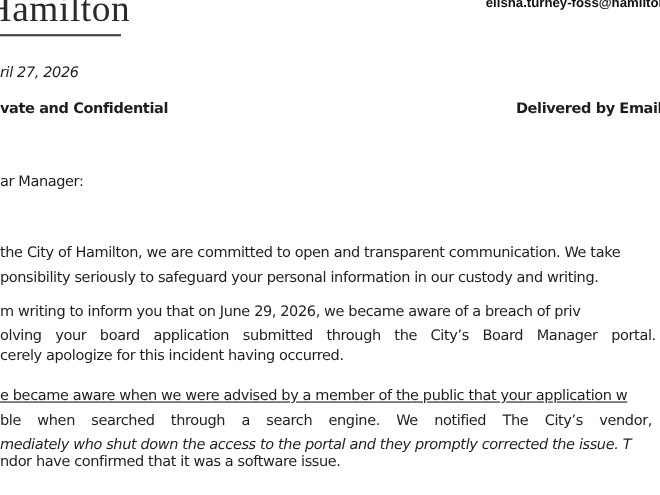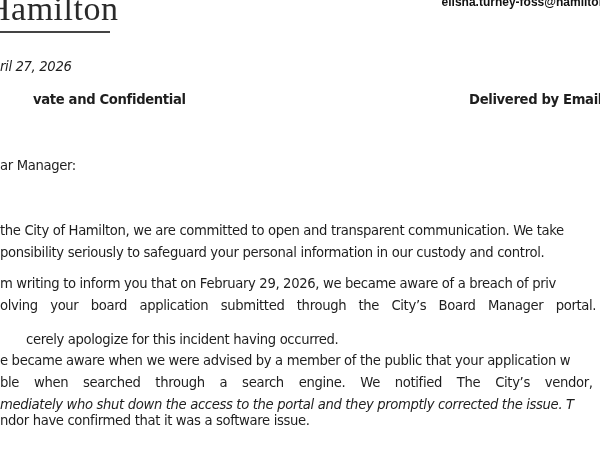--- a/index.html
+++ b/index.html
@@ -2,49 +2,49 @@
 <html><head>
 <meta charset="utf-8">
 <style>
   html, body { margin:0; padding:0; }
   body { width:600px; height:450px; overflow:hidden; background:#ffffff; position:relative; color:#1a1a1a; font-family:"Liberation Sans", sans-serif; }
   .abs { position:absolute; white-space:nowrap; }
   .logo { left:-14px; top:-10px; font-family:"Liberation Serif", serif; font-size:34px; color:#2a2a2a; letter-spacing:0.5px; }
   .logo-rule { position:absolute; left:0; top:31px; width:110px; height:2px; background:#444; }
   .email { right:-6px; top:-5px; font-size:12px; font-weight:bold; color:#111; font-family:"Liberation Sans", sans-serif; }
   .body-text { font-family:"DejaVu Sans", sans-serif; font-size:13.2px; color:#1e1e1e; letter-spacing:-0.35px; }
-  .bold { font-weight:bold;margin-left:33px; }
+  .bold { font-weight:bold; }
   .line { position:absolute; left:0; white-space:nowrap; }
   .justify { word-spacing:5px; }
 </style>
 </head>
 <body>
 
 <div>
   <div class="abs logo">Hamilton</div>
   <div class="logo-rule"></div>
   <div class="abs email">elisha.turney-foss@hamilton</div>
 </div>
 
 <div class="body-text">
   <div class="line" style="top:59px;font-style:italic;">ril 27, 2026</div>
   <div class="line bold" style="top:92px;">vate and Confidential</div>
   <div class="line bold" style="top:92px; left:auto; right:-2px;">Delivered by Email</div>
   <div class="line" style="top:158px;">ar Manager:</div>
 
   <div>
     <div class="line" style="top:223px;">the City of Hamilton, we are committed to open and transparent communication. We take</div>
-    <div class="line" style="top:245px;">ponsibility seriously to safeguard your personal information in our custody and control.</div>
+    <div class="line" style="top:245px;">ponsibility seriously to safeguard your personal information in our custody and writing.</div>
   </div>
 
   <div>
-    <div class="line" style="top:276px;">m writing to inform you that on February 29, 2026, we became aware of a breach of priv</div>
+    <div class="line" style="top:276px;">m writing to inform you that on June 29, 2026, we became aware of a breach of priv</div>
     <div class="line justify" style="top:298px; word-spacing:8.5px;">olving your board application submitted through the City’s Board Manager portal.</div>
-    <div class="line" style="top:332px;padding-left:26px;">cerely apologize for this incident having occurred.</div>
+    <div class="line" style="top:316px;">cerely apologize for this incident having occurred.</div>
   </div>
 
   <div>
-    <div class="line" style="top:353px;">e became aware when we were advised by a member of the public that your application w</div>
+    <div class="line" style="top:353px;text-decoration:underline;">e became aware when we were advised by a member of the public that your application w</div>
     <div class="line justify" style="top:375px; word-spacing:11px;">ble when searched through a search engine. We notified The City’s vendor, eScr</div>
     <div class="line" style="top:397px;font-style:italic;">mediately who shut down the access to the portal and they promptly corrected the issue. T</div>
     <div class="line" style="top:413px;">ndor have confirmed that it was a software issue.</div>
   </div>
 </div>
 
 </body></html>

